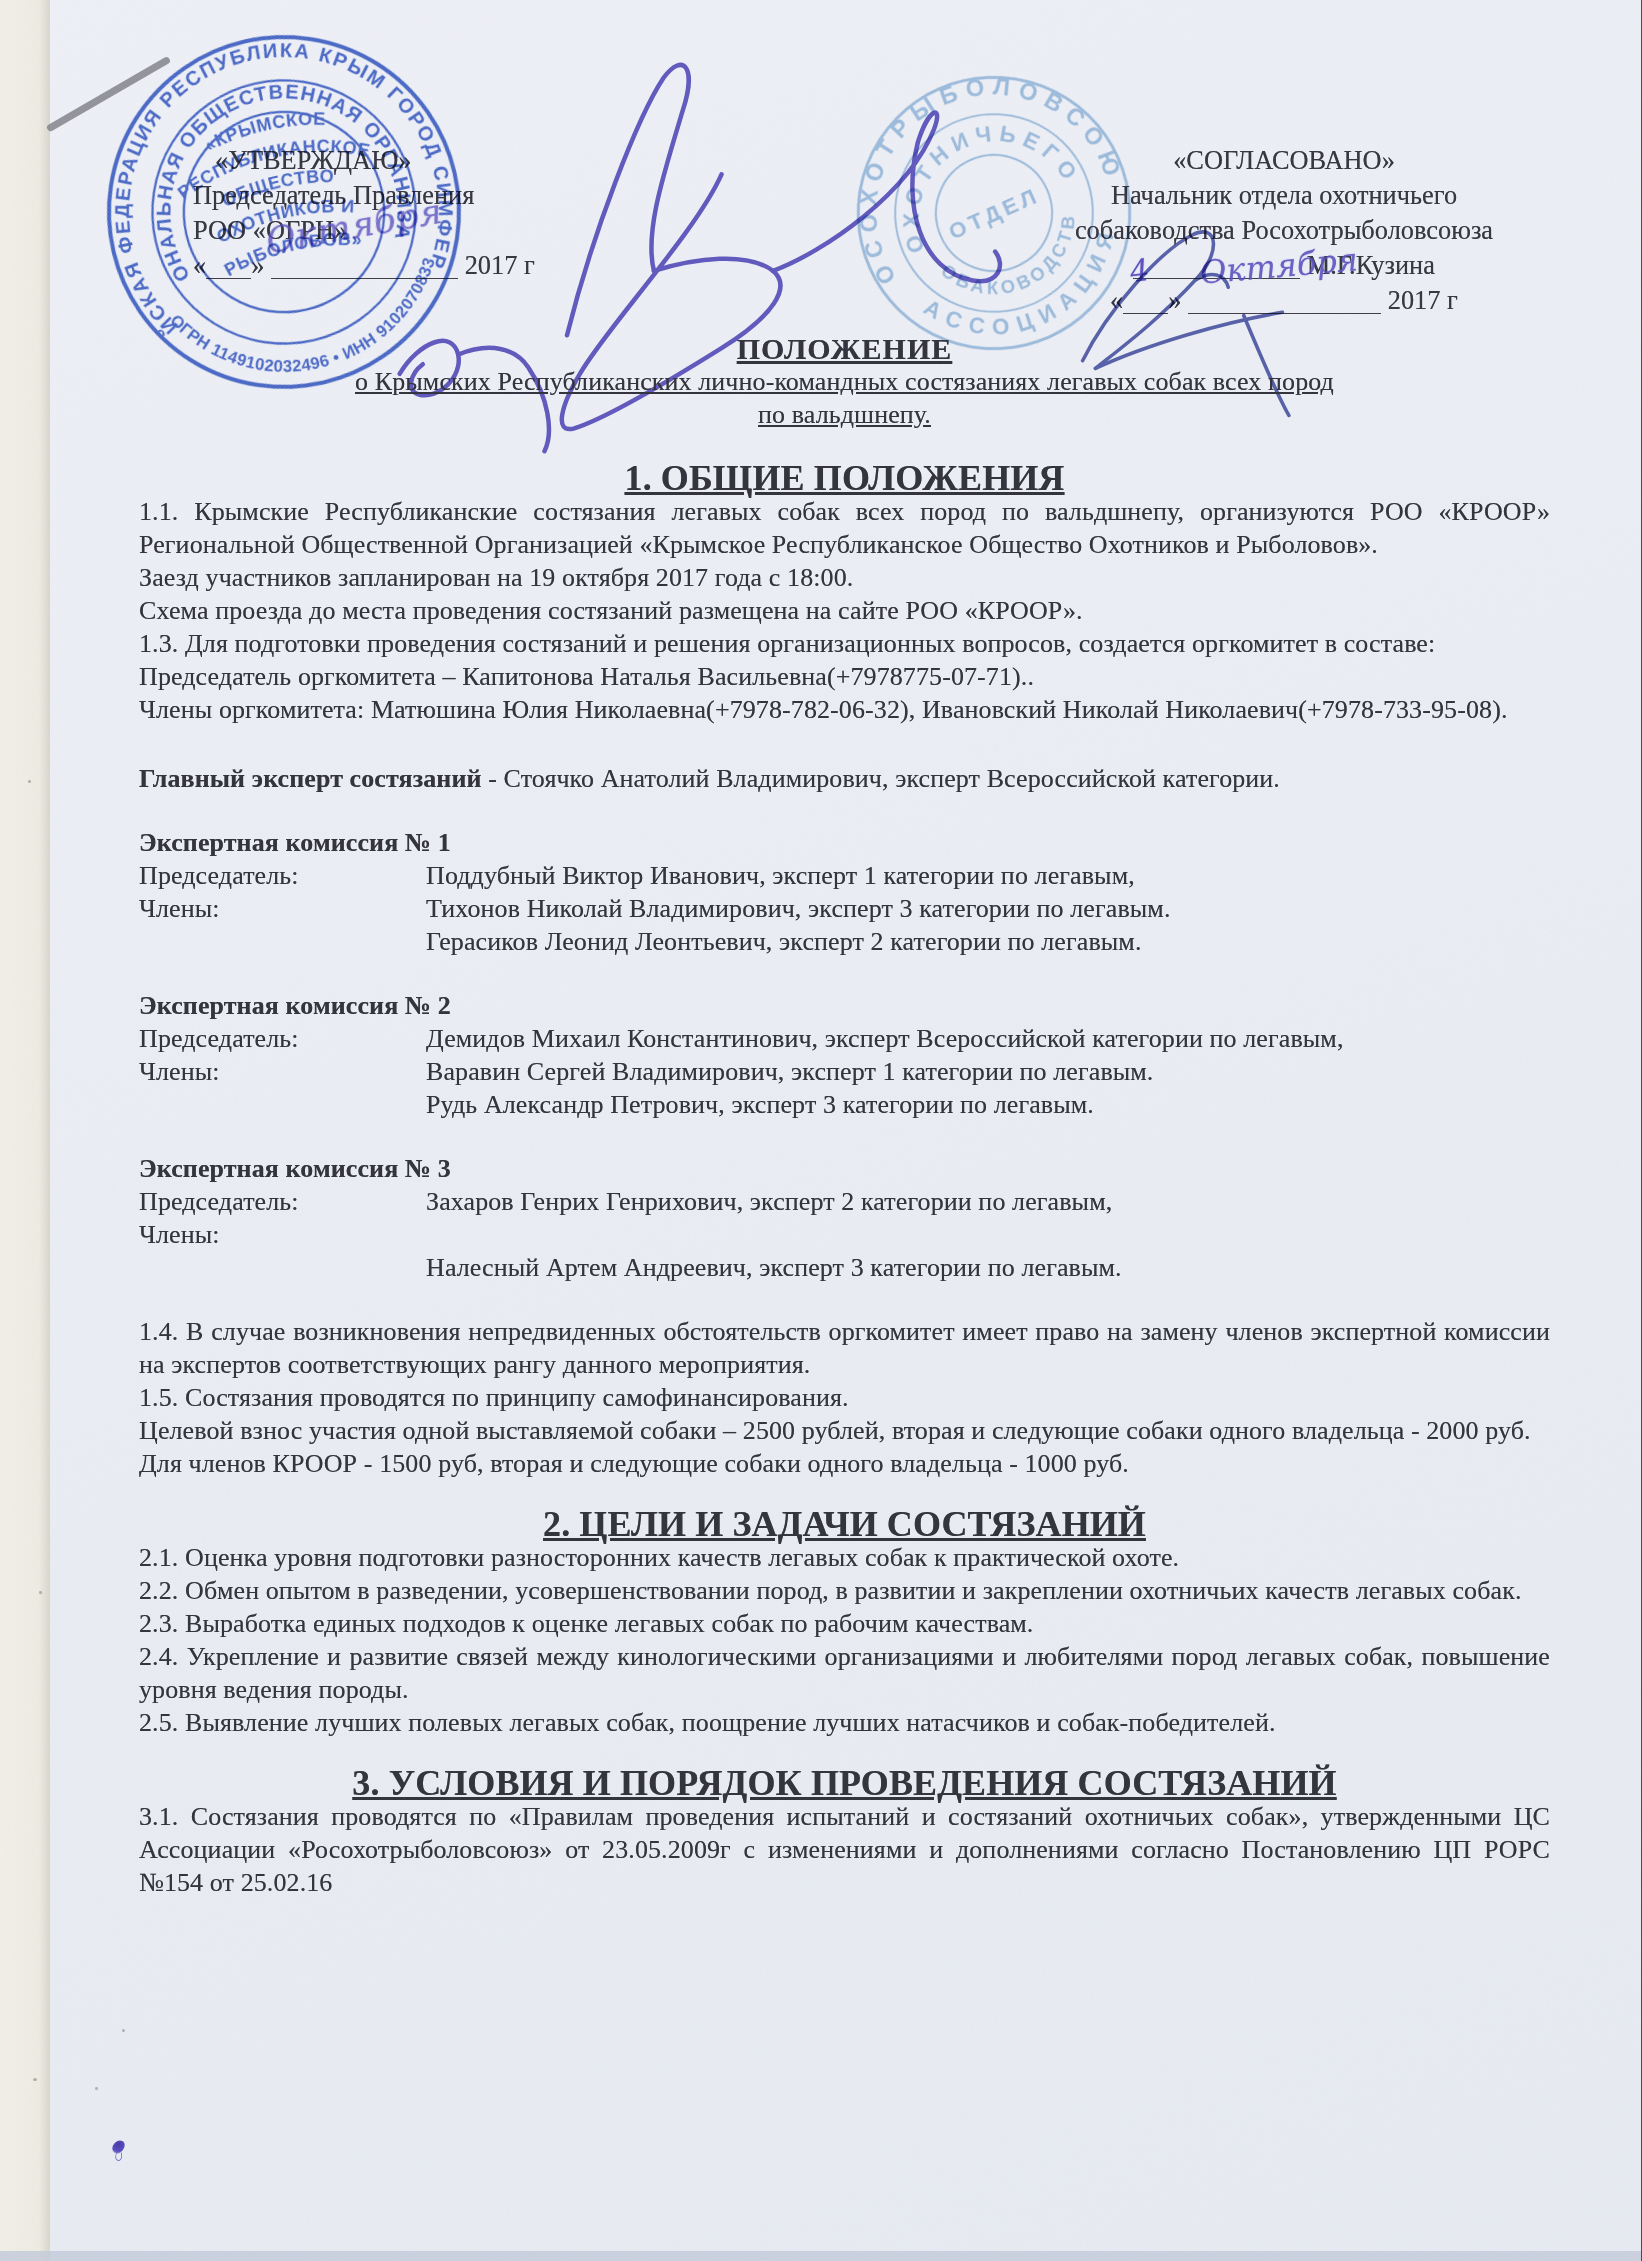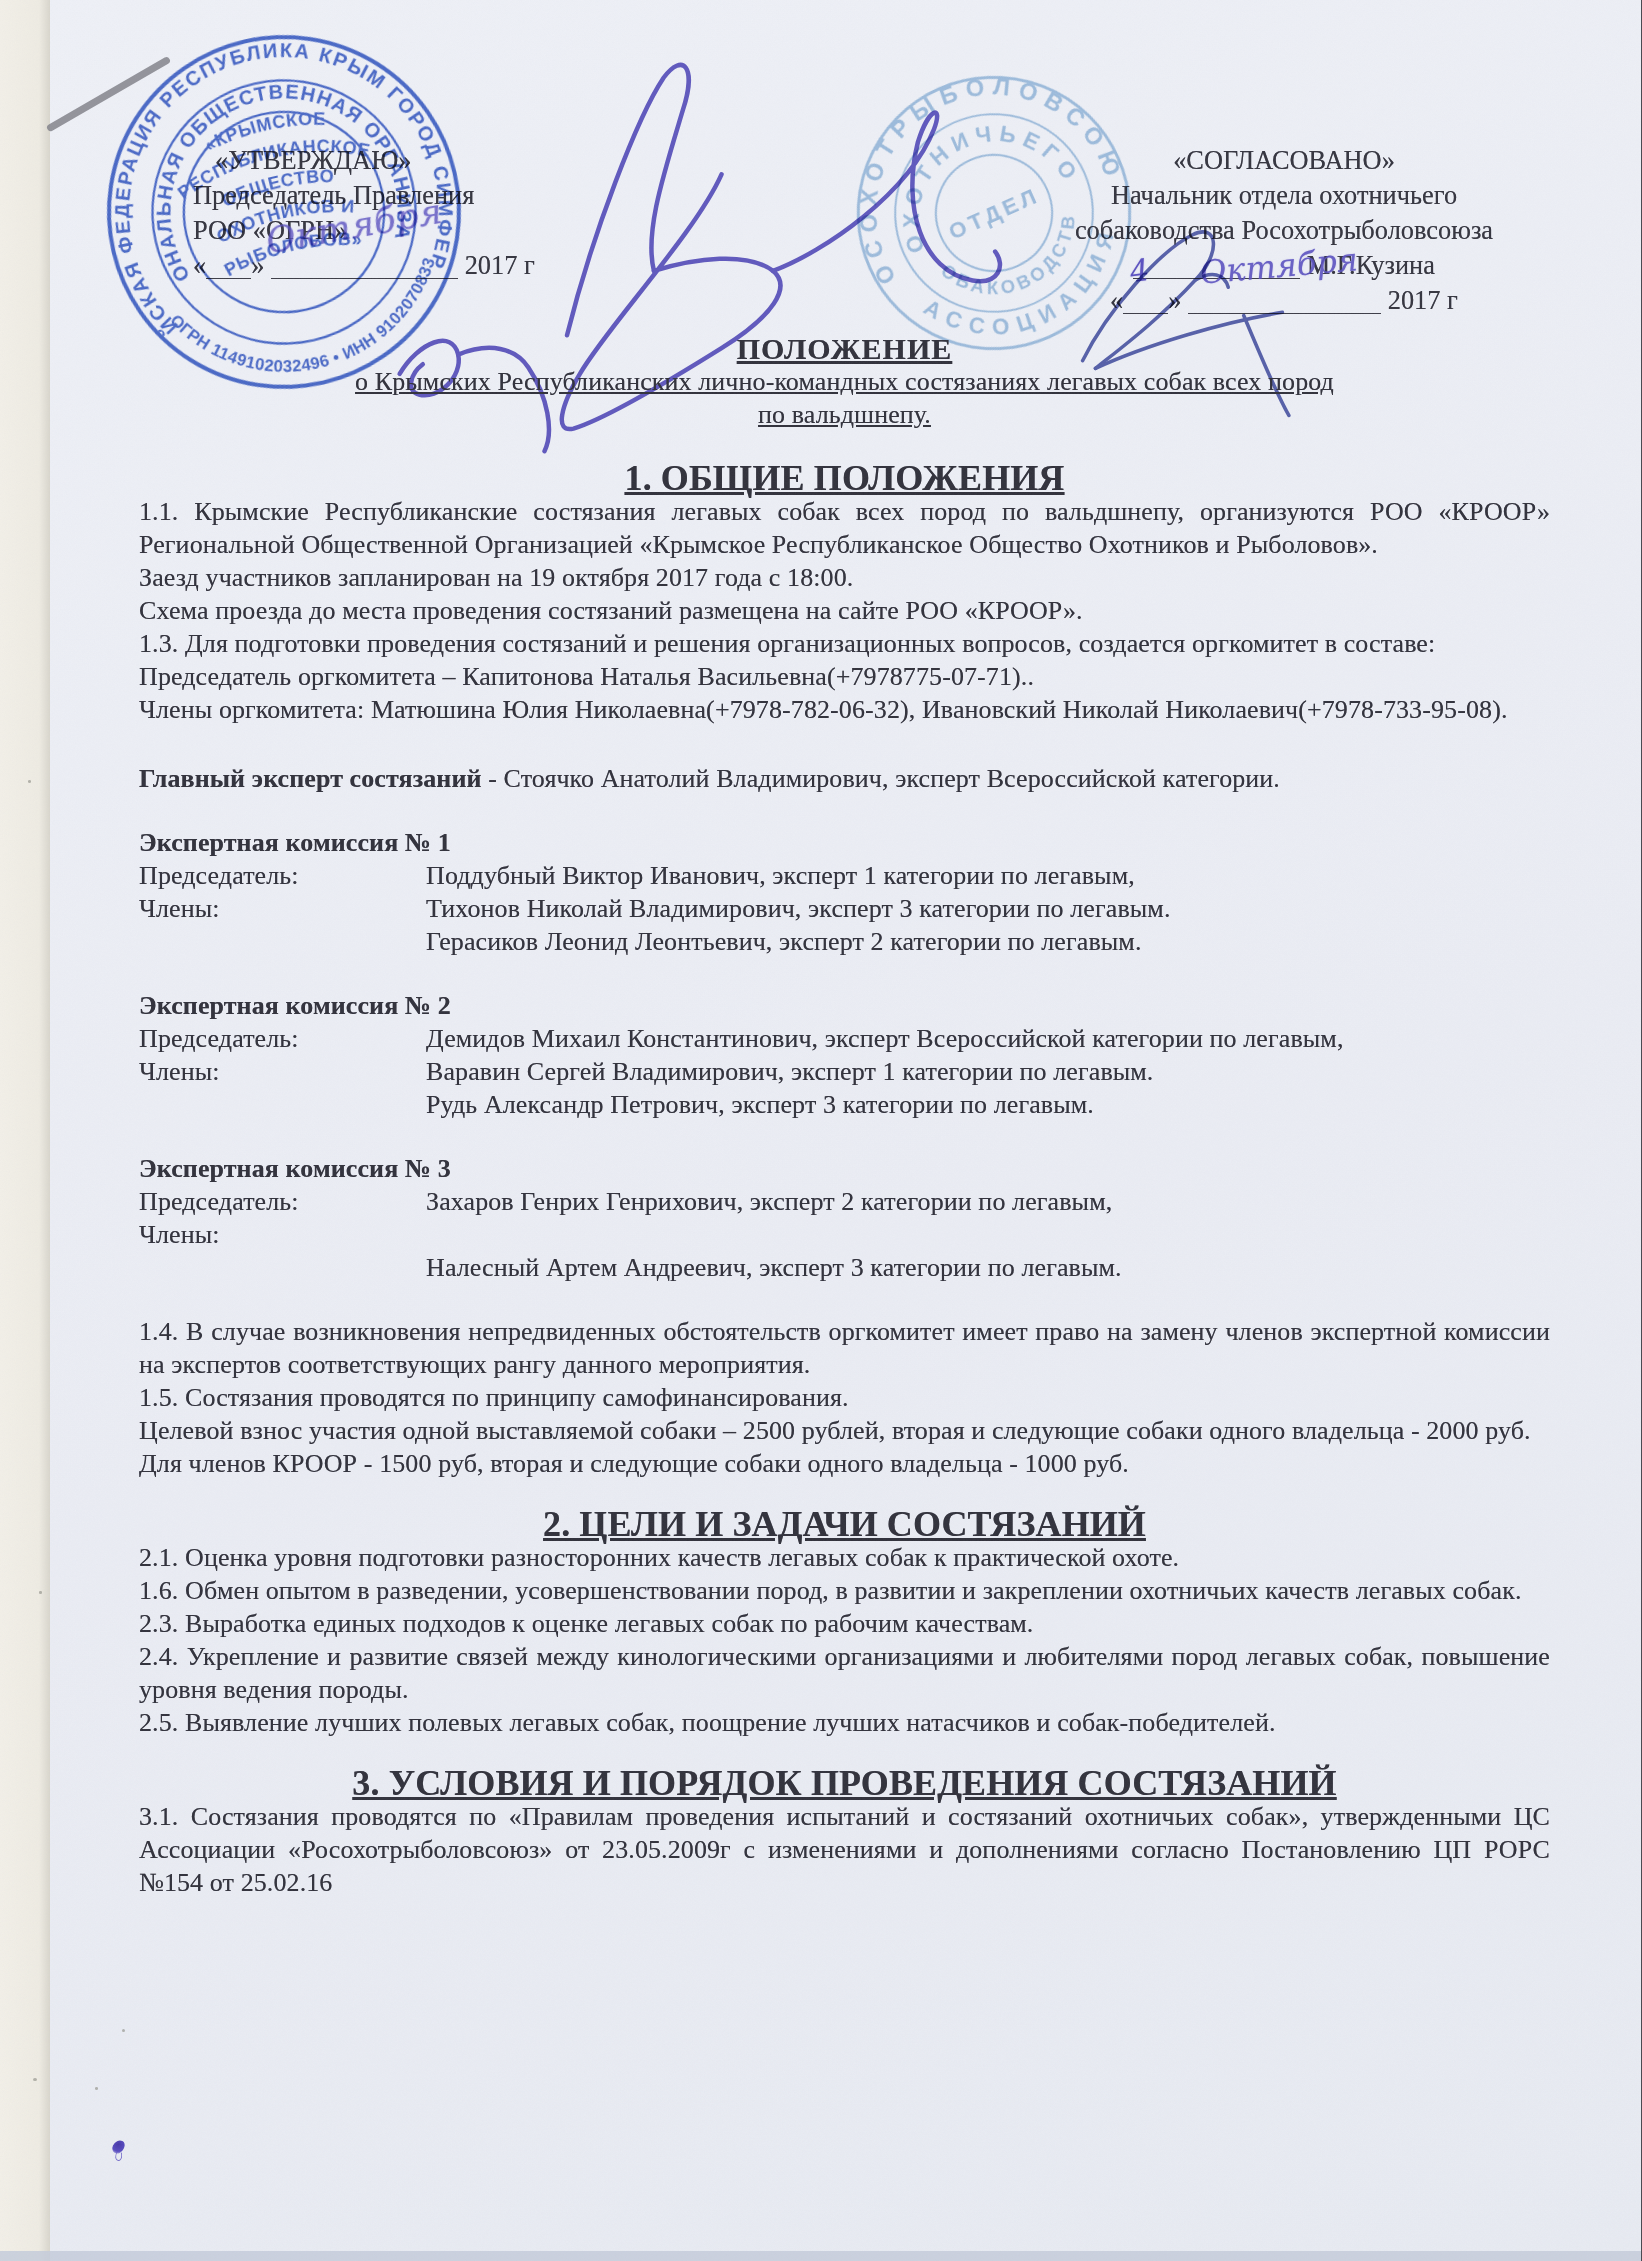--- a/index.html
+++ b/index.html
@@ -220,21 +220,21 @@
       </div>
     </div>
 
     <div class="p14">1.4. В случае возникновения непредвиденных обстоятельств оргкомитет имеет право на замену членов экспертной комиссии на экспертов соответствующих рангу данного мероприятия.</div>
     <div>1.5. Состязания проводятся по принципу самофинансирования.</div>
     <div>Целевой взнос участия одной выставляемой собаки – 2500 рублей, вторая и следующие собаки одного владельца - 2000 руб.</div>
     <div>Для членов КРООР - 1500 руб, вторая и следующие собаки одного владельца - 1000 руб.</div>
 
     <div class="center sec-heading">2. ЦЕЛИ И ЗАДАЧИ СОСТЯЗАНИЙ</div>
     <div>2.1. Оценка уровня подготовки разносторонних качеств легавых собак к практической охоте.</div>
-    <div>1.6. Обмен опытом в разведении, усовершенствовании пород, в развитии и закреплении охотничьих качеств легавых собак.</div>
+    <div>2.2. Обмен опытом в разведении, усовершенствовании пород, в развитии и закреплении охотничьих качеств легавых собак.</div>
     <div>2.3. Выработка единых подходов к оценке легавых собак по рабочим качествам.</div>
     <div>2.4. Укрепление и развитие связей между кинологическими организациями и любителями пород легавых собак, повышение уровня ведения породы.</div>
     <div>2.5. Выявление лучших полевых легавых собак, поощрение лучших натасчиков и собак-победителей.</div>
 
     <div class="center sec-heading">3. УСЛОВИЯ И ПОРЯДОК ПРОВЕДЕНИЯ СОСТЯЗАНИЙ</div>
     <div>3.1. Состязания проводятся по «Правилам проведения испытаний и состязаний охотничьих собак», утвержденными ЦС Ассоциации «Росохотрыболовсоюз» от 23.05.2009г с изменениями и дополнениями согласно Постановлению ЦП РОРС №154 от 25.02.16</div>
   </div>
 
   <div class="speck" style="left:33px;top:2078px;width:3.9px;height:3.2px"></div>
   <div class="speck" style="left:95px;top:2087px;width:3.2px;height:2.6px"></div>

